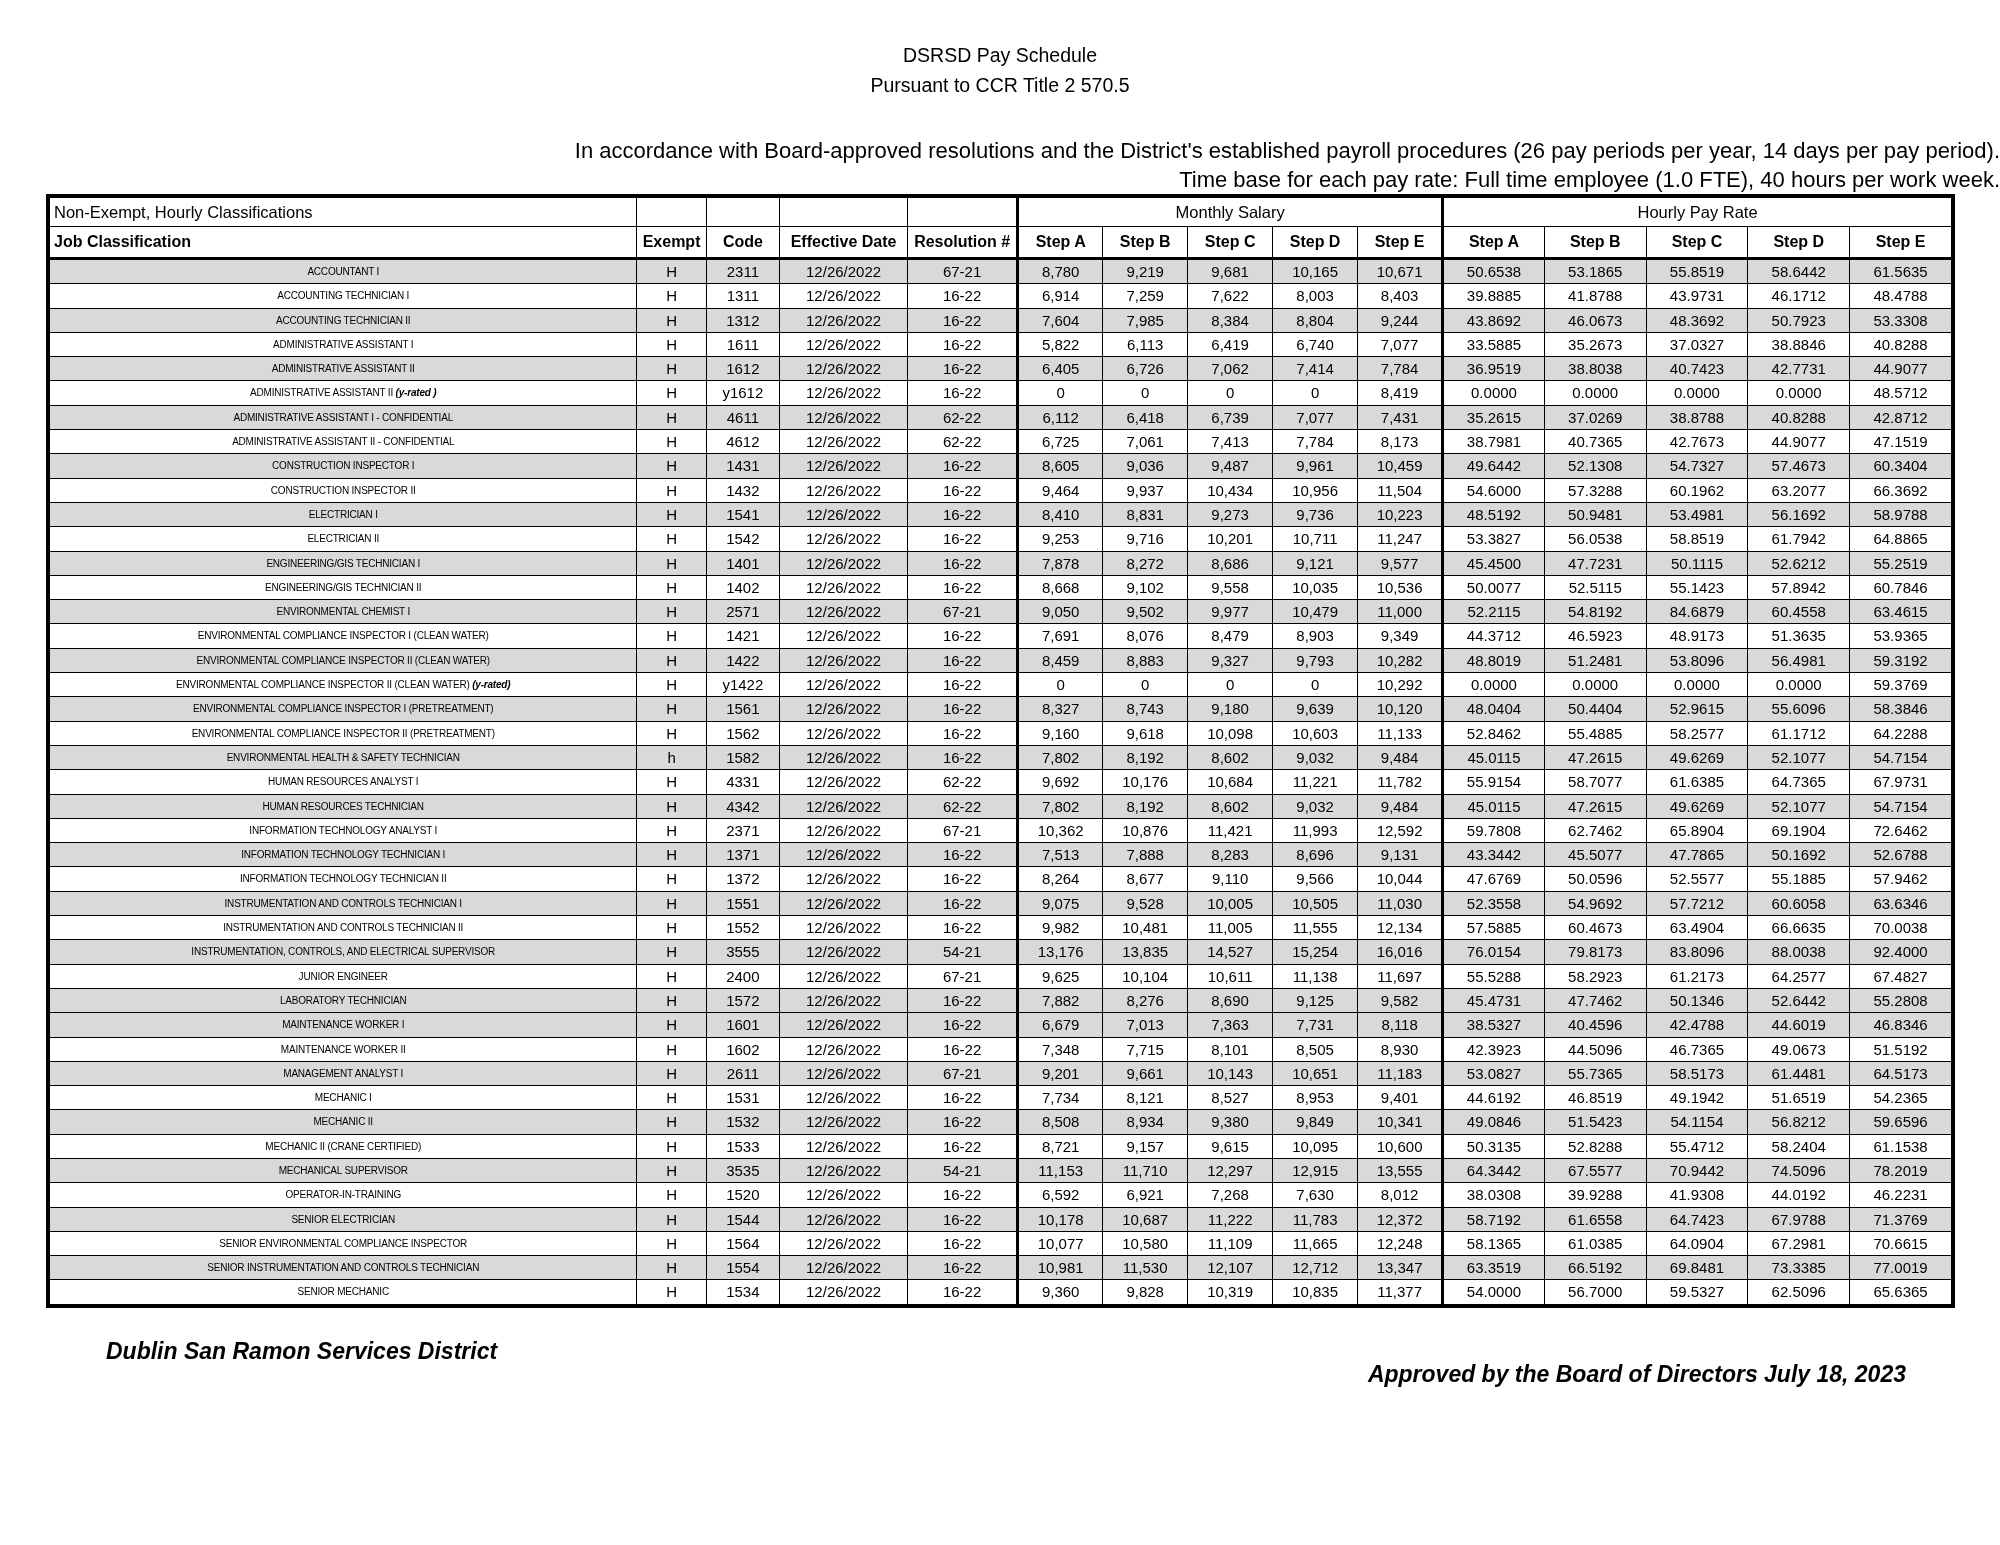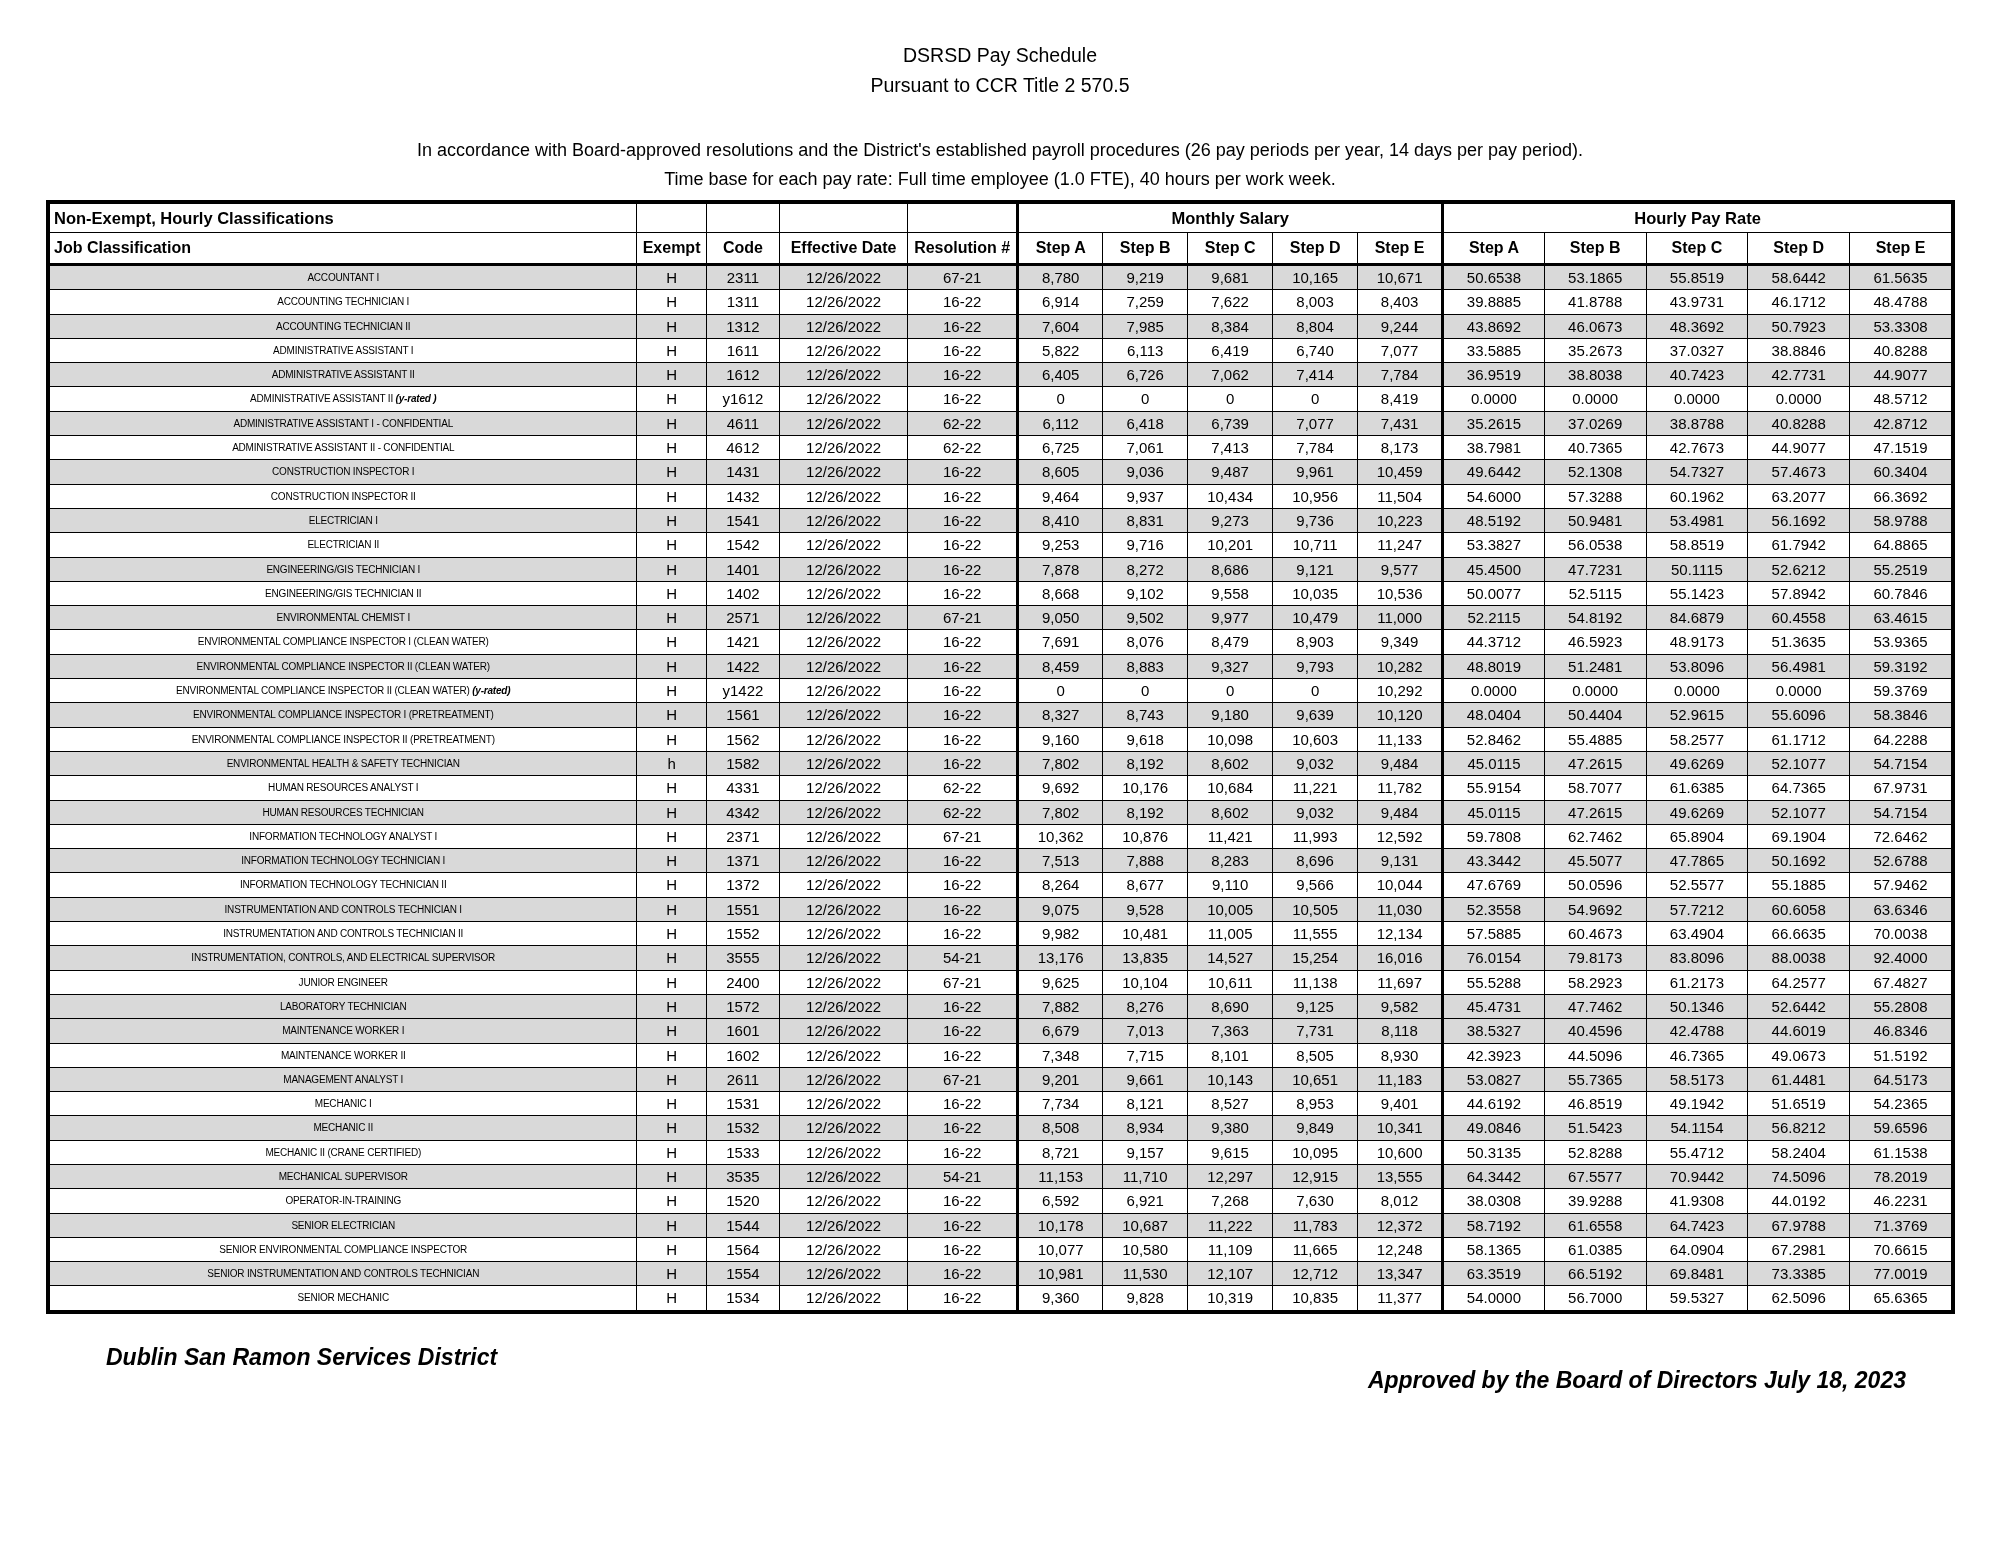--- a/index.html
+++ b/index.html
@@ -24,25 +24,24 @@
   }
   .doc-title {
     text-align: center;
     font-size: 19.5px;
     line-height: 30px;
     margin-top: 40px;
     font-weight: normal;
   }
   .doc-title .line2 { display: block; }
   .intro {
-    text-align: center;
-    font-size: 18px;
+    text-align: right;
+    font-size: 22px;
     line-height: 29px;
     margin-top: 36px;
-    margin-bottom: 6px;
   }
   .intro .l2 { display: block; }
 
   .table-wrap {
     margin: 0 45px 0 46px;
     border: 3px solid #000;
     box-sizing: border-box;
   }
   table.pay {
     border-collapse: collapse;
@@ -64,21 +63,21 @@
   col.c-job    { width: 560px; }
   col.c-exempt { width: 66px; }
   col.c-code   { width: 70px; }
   col.c-eff    { width: 122px; }
   col.c-res    { width: 105px; }
   col.c-money  { width: 81px; }
   col.c-hour   { width: 97px; }
 
   
   tr.hdr-top td {
-    font-weight: bold;
+    font-weight: normal;
     font-size: 16.5px;
     height: 28px;
     line-height: 28px;
     text-align: left;
     margin-left: 20px;
   }
   tr.hdr-top td.grp {
     text-align: center;
   }
   tr.hdr-cols td {

